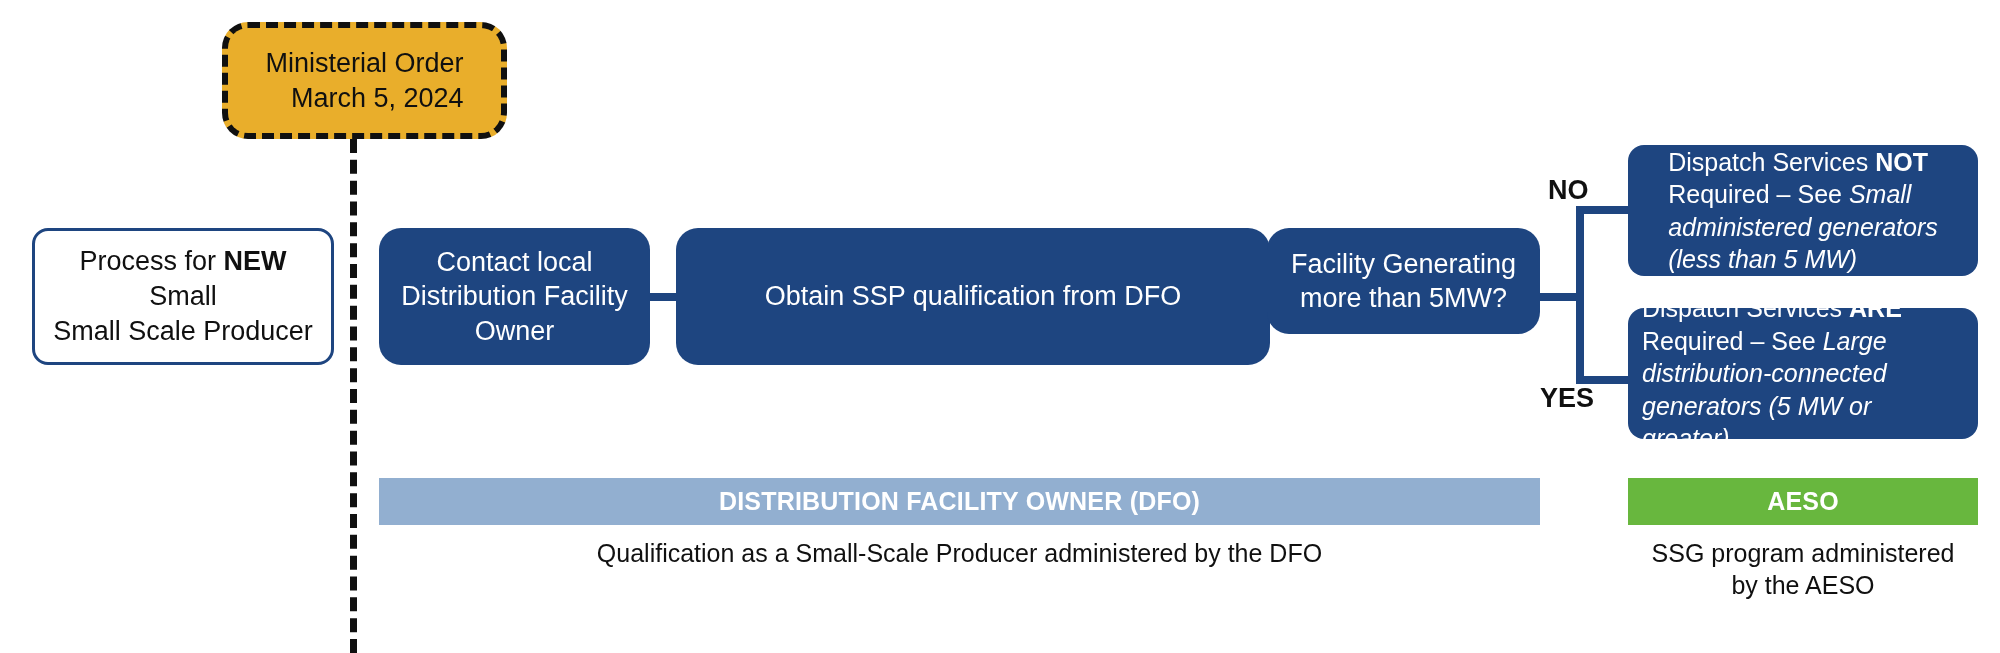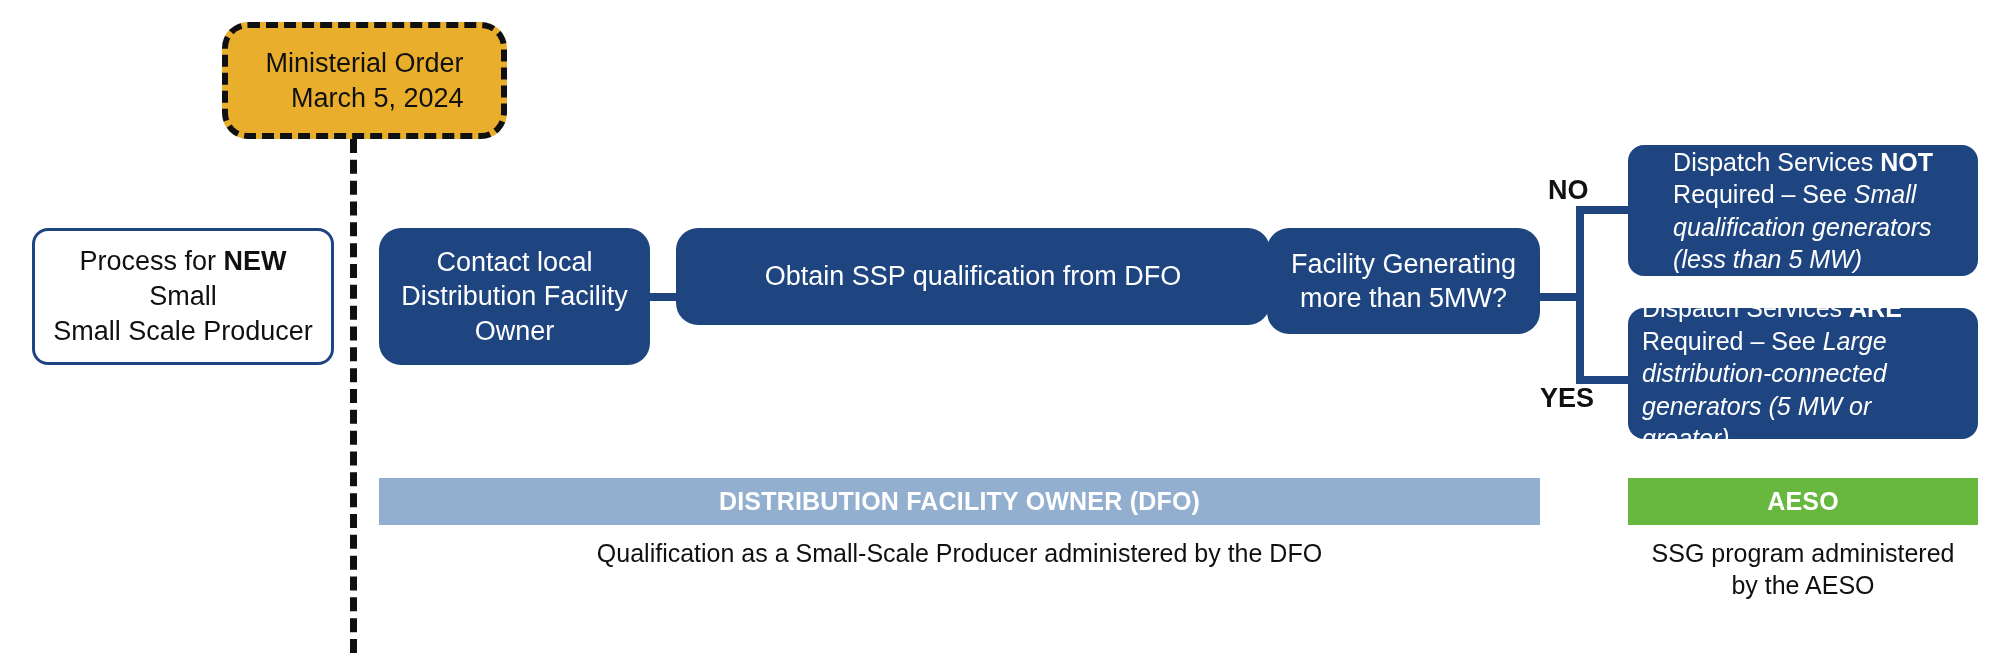--- a/index.html
+++ b/index.html
@@ -69,21 +69,21 @@
     color: #ffffff;
     display: flex;
     align-items: center;
     justify-content: center;
     text-align: center;
     font-size: 27px;
     line-height: 1.26;
     padding: 4px 14px;
   }
   .proc.p1 { left: 379px; top: 228px; width: 271px; height: 137px; }
-  .proc.p2 { left: 676px; top: 228px; width: 594px; height: 97px; }
+  .proc.p2 { left: 676px; top: 228px; width: 594px; height: 137px; }
   .proc.p3 { left: 1267px; top: 228px; width: 273px; height: 106px; }
 
   
   .outcome {
     background: #1E4580;
     border-radius: 16px;
     color: #ffffff;
     display: flex;
     align-items: center;
     justify-content: center;
@@ -190,21 +190,21 @@
   <div class="abs hline split-no"></div>
   <div class="abs hline split-ye"></div>
 
   <div class="abs branch-label lbl-no">NO</div>
   <div class="abs branch-label lbl-yes">YES</div>
 
   <div class="abs outcome no-box">
     <span>
       <span>Dispatch Services </span><b>NOT</b><br>
       <span>Required – See </span><i>Small</i><br>
-      <i>qualification generators</i><br>
+      <i>administered generators</i><br>
       <i>(less than 5 MW)</i>
     </span>
   </div>
 
   <div class="abs outcome yes-box">
     <span>
       <span>Dispatch Services </span><b>ARE</b><br>
       <span>Required – See </span><i>Large</i><br>
       <i>distribution-connected</i><br>
       <i>generators (5 MW or greater)</i>

